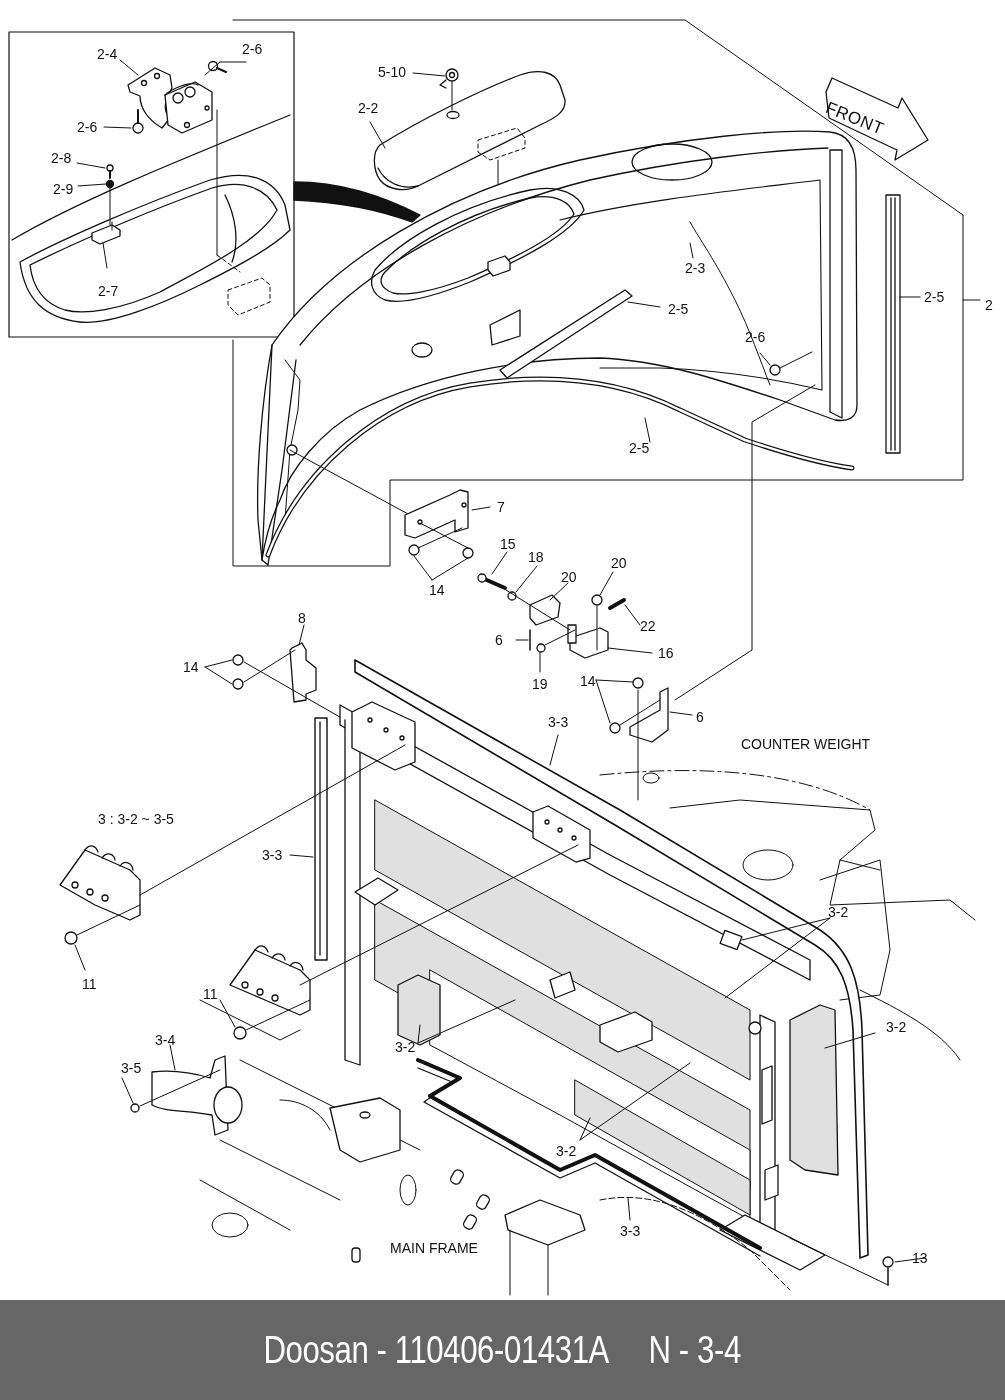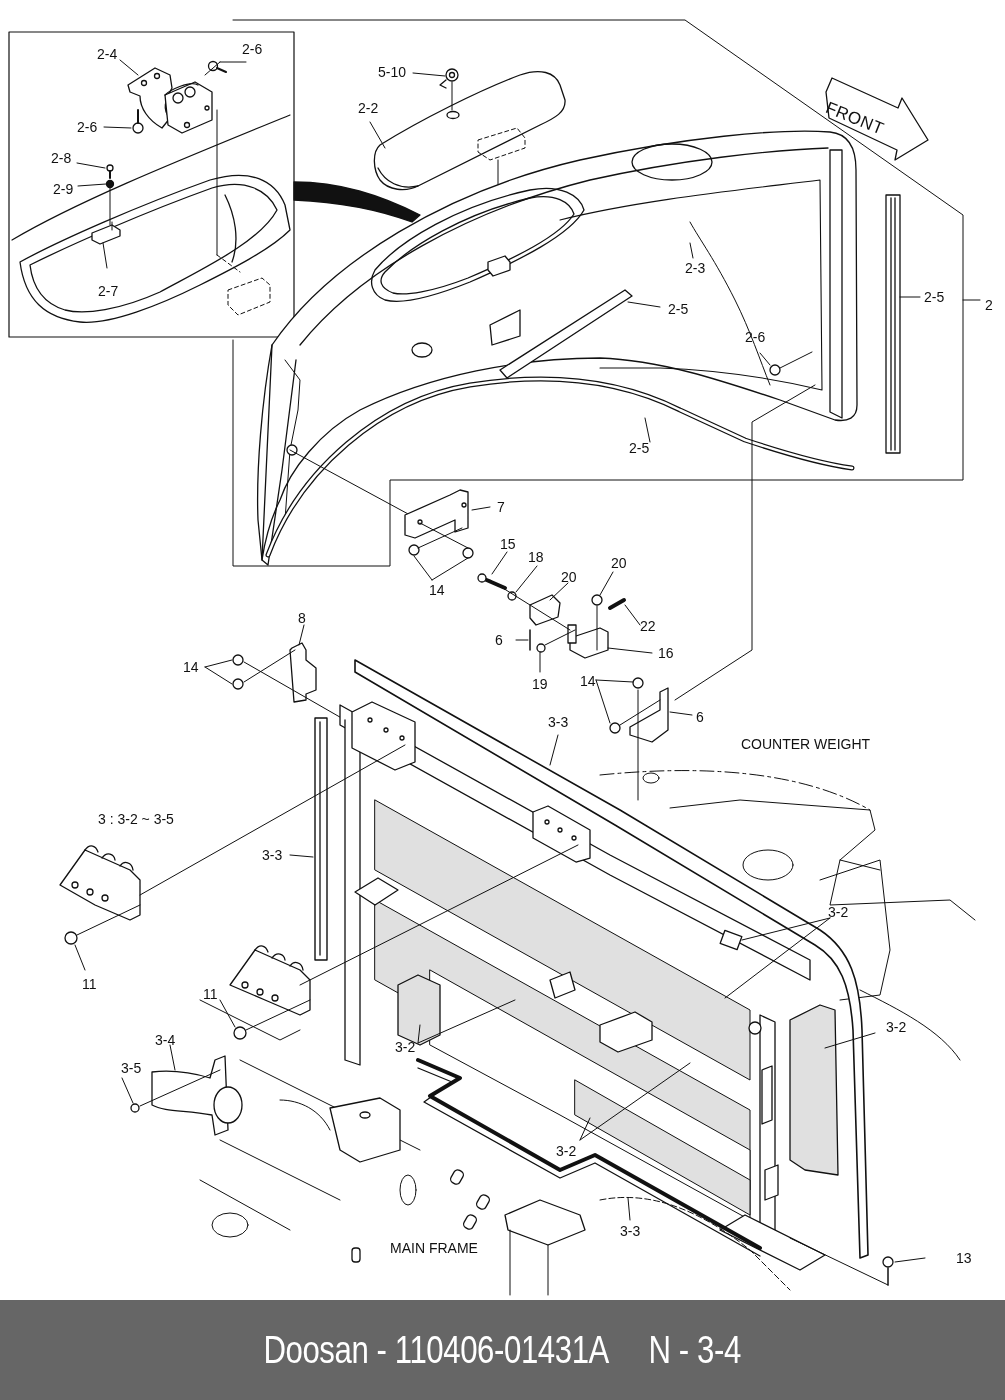--- a/index.html
+++ b/index.html
@@ -313,21 +313,21 @@
 <span class="lbl" style="left:262px;top:848px">3-3</span>
 <span class="lbl" style="left:620px;top:1224px">3-3</span>
 <span class="lbl" style="left:82px;top:977px">11</span>
 <span class="lbl" style="left:203px;top:987px">11</span>
 <span class="lbl" style="left:155px;top:1033px">3-4</span>
 <span class="lbl" style="left:121px;top:1061px">3-5</span>
 <span class="lbl" style="left:828px;top:905px">3-2</span>
 <span class="lbl" style="left:886px;top:1020px">3-2</span>
 <span class="lbl" style="left:395px;top:1040px">3-2</span>
 <span class="lbl" style="left:556px;top:1144px">3-2</span>
-<span class="lbl" style="left:956px;top:1251px">13</span>
+<span class="lbl" style="left:912px;top:1251px">13</span>
 
 <span class="note" style="left:98px;top:811px">3  : 3-2 ~ 3-5</span>
 <span class="note" style="left:741px;top:736px">COUNTER WEIGHT</span>
 <span class="note" style="left:390px;top:1240px">MAIN FRAME</span>
 </div>
 
 <div id="footer">
   <span class="ftxt">Doosan - 110406-01431A     N - 3-4</span>
 </div>
 

